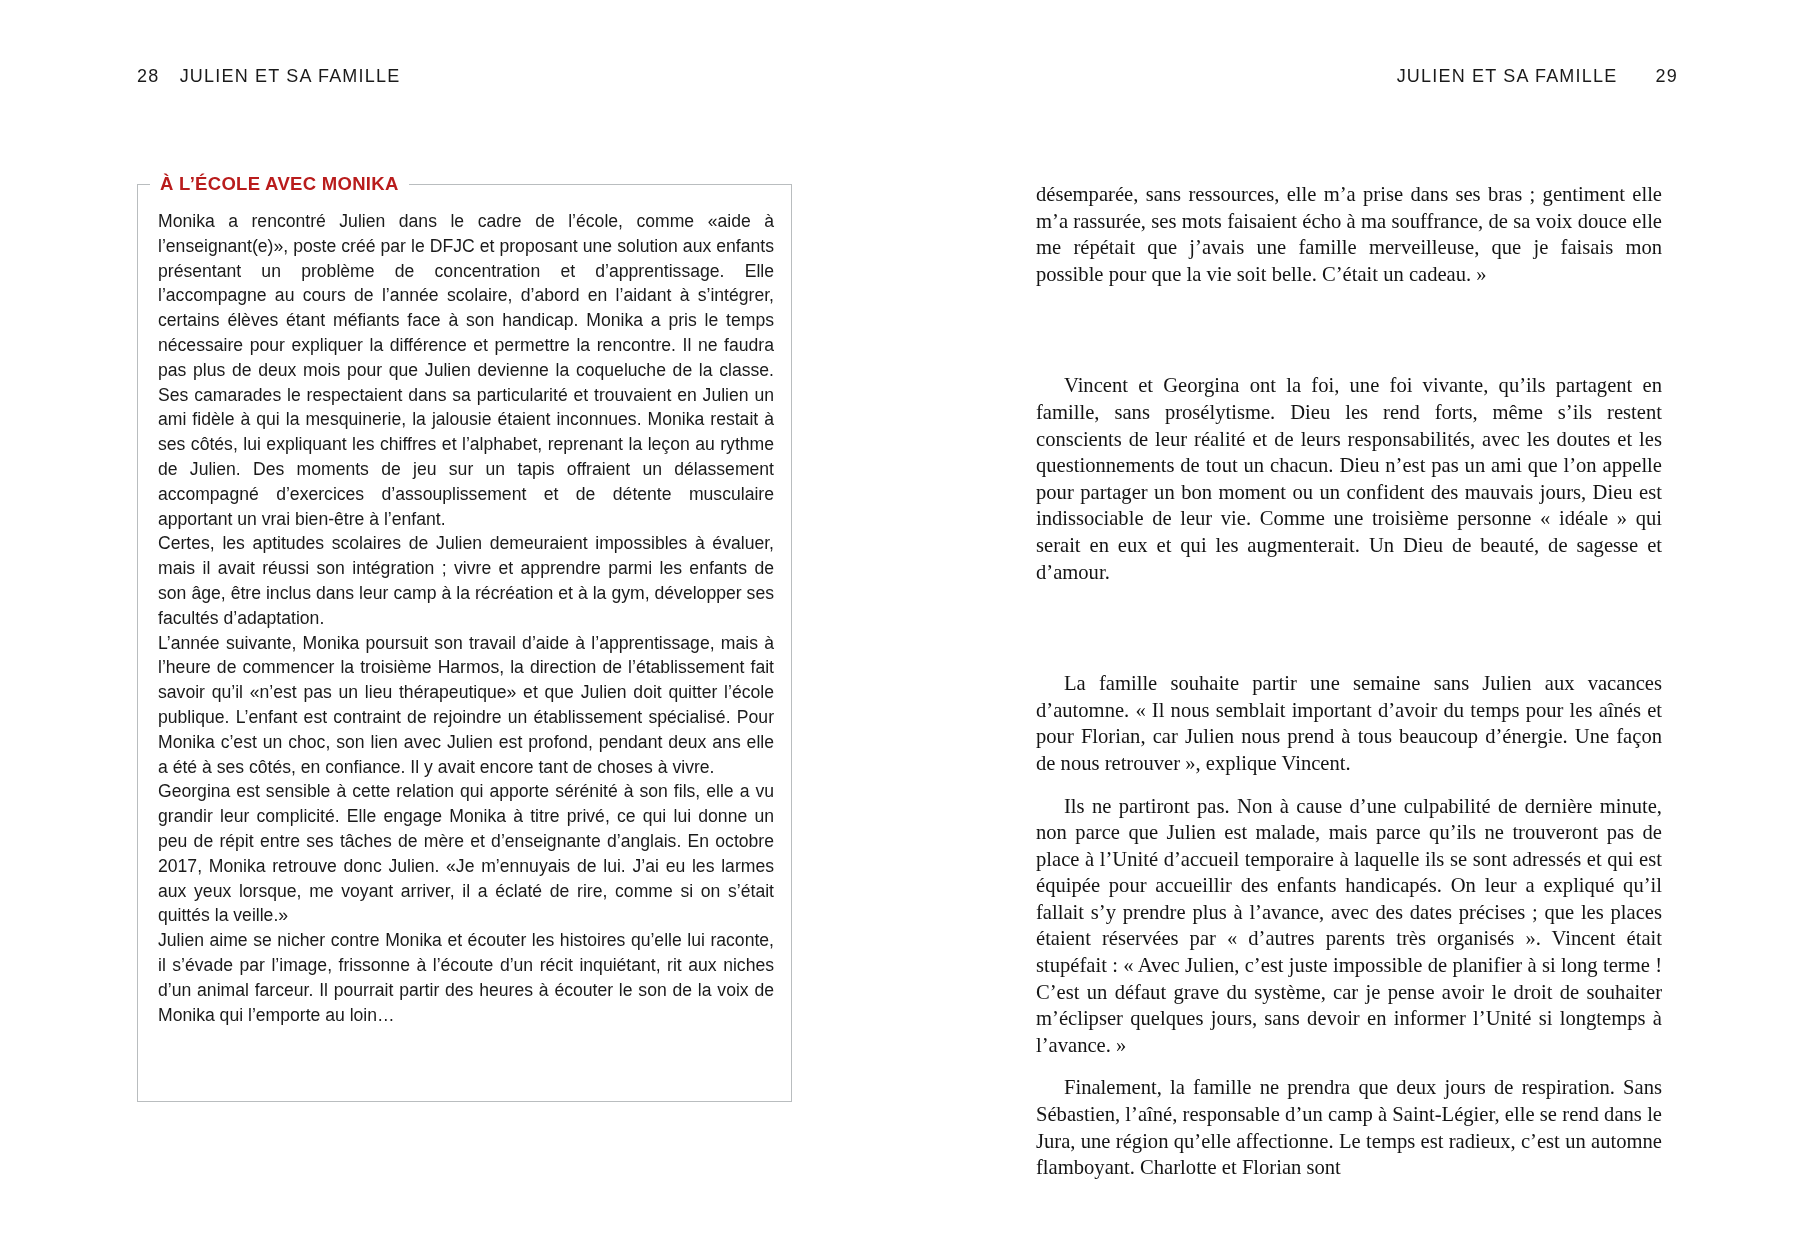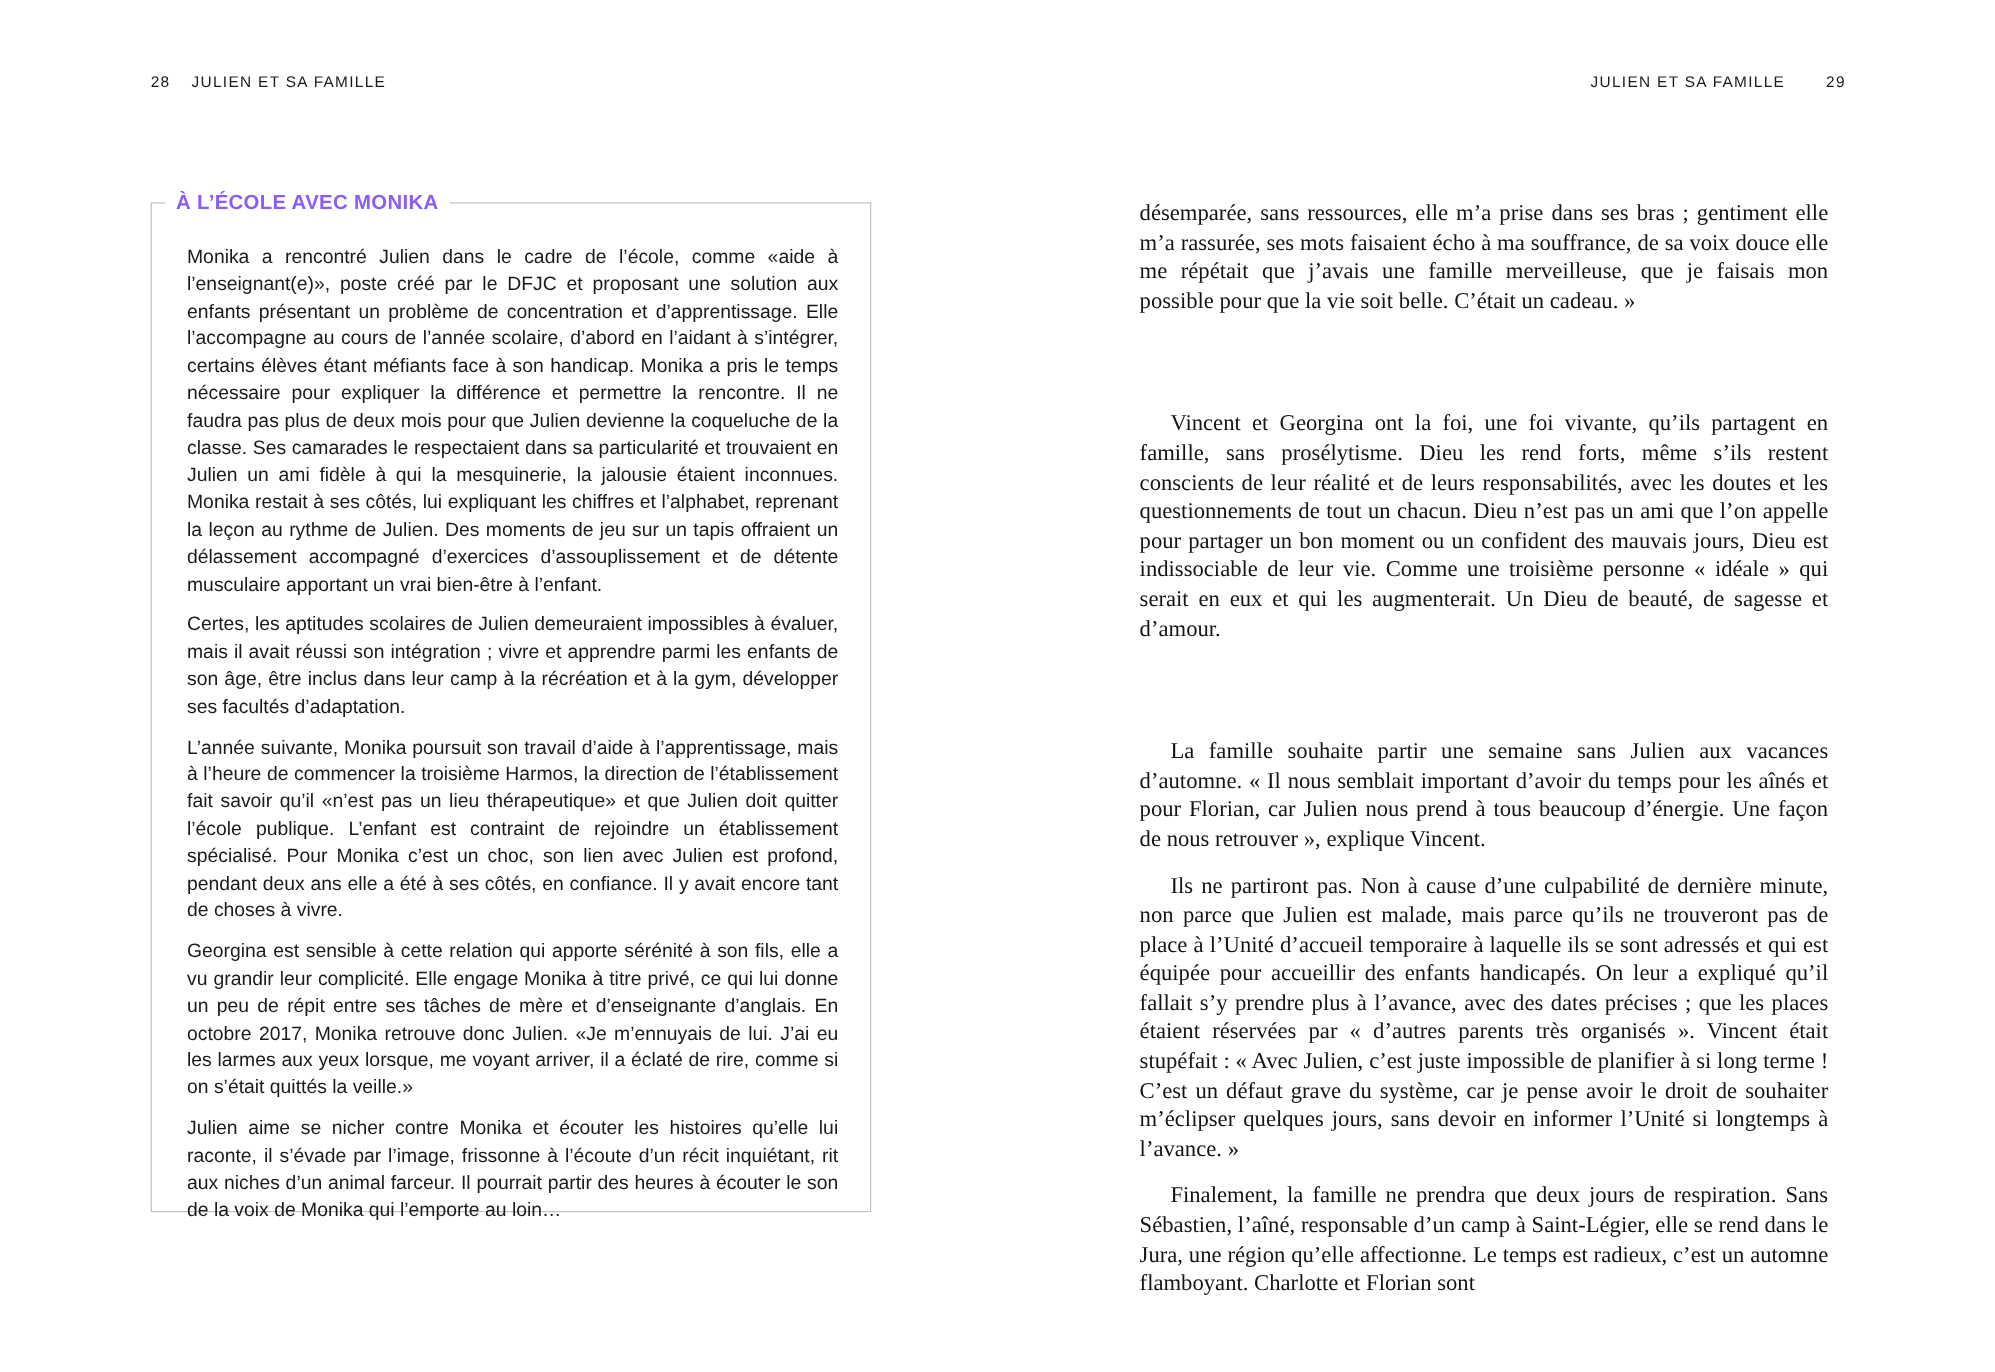--- a/index.html
+++ b/index.html
@@ -3,47 +3,47 @@
 <meta charset="utf-8">
 <style>
   html, body { margin: 0; padding: 0; background: #ffffff; }
   body {
     width: 1814px; height: 1247px; position: relative; overflow: hidden;
     color: #141414;
   }
   .running-head {
     position: absolute; top: 66px;
     font-family: "Liberation Sans", sans-serif;
-    font-size: 14px; letter-spacing: 1.2px; color: #1a1a1a;
+    font-size: 18px; letter-spacing: 1.2px; color: #1a1a1a;
     white-space: nowrap;
   }
   .running-head.left { left: 137px; }
   .running-head.right { right: 136px; }
   .running-head .num { margin: 0 14px 0 0; }
   .running-head.right .num { margin: 0 0 0 32px; }
 
   
   .sidebar-box {
     position: absolute; left: 137px; top: 184px; width: 655px; height: 918px;
     border: 1.2px solid #b9bdbf; box-sizing: border-box;
   }
   .sidebar-heading {
     position: absolute; left: 12px; top: -14px;
     background: #fff; padding: 0 10px;
     font-family: "Liberation Sans", sans-serif; font-weight: bold;
-    font-size: 18.5px; letter-spacing: 0.3px; color: #8b5cf6;
+    font-size: 18.5px; letter-spacing: 0.3px; color: #b91c1c;
     line-height: 26px;
   }
   .sidebar-body {
     position: absolute; left: 20px; top: 24px; width: 616px;
     font-family: "Liberation Sans", sans-serif;
     font-size: 17.6px; line-height: 24.8px; color: #1a1a1a;
   }
   .sidebar-body p {
-    margin: 12px; text-align: justify;
+    margin: 0; text-align: justify;
     hyphens: manual;
   }
 
   
   .right-col {
     position: absolute; left: 1020px; top: 165px; width: 658px;
     font-family: "Liberation Serif", serif;
     font-size: 20.6px; line-height: 26.6px; color: #141414;
   }
   .right-col p { margin: 16px; text-align: justify; }

